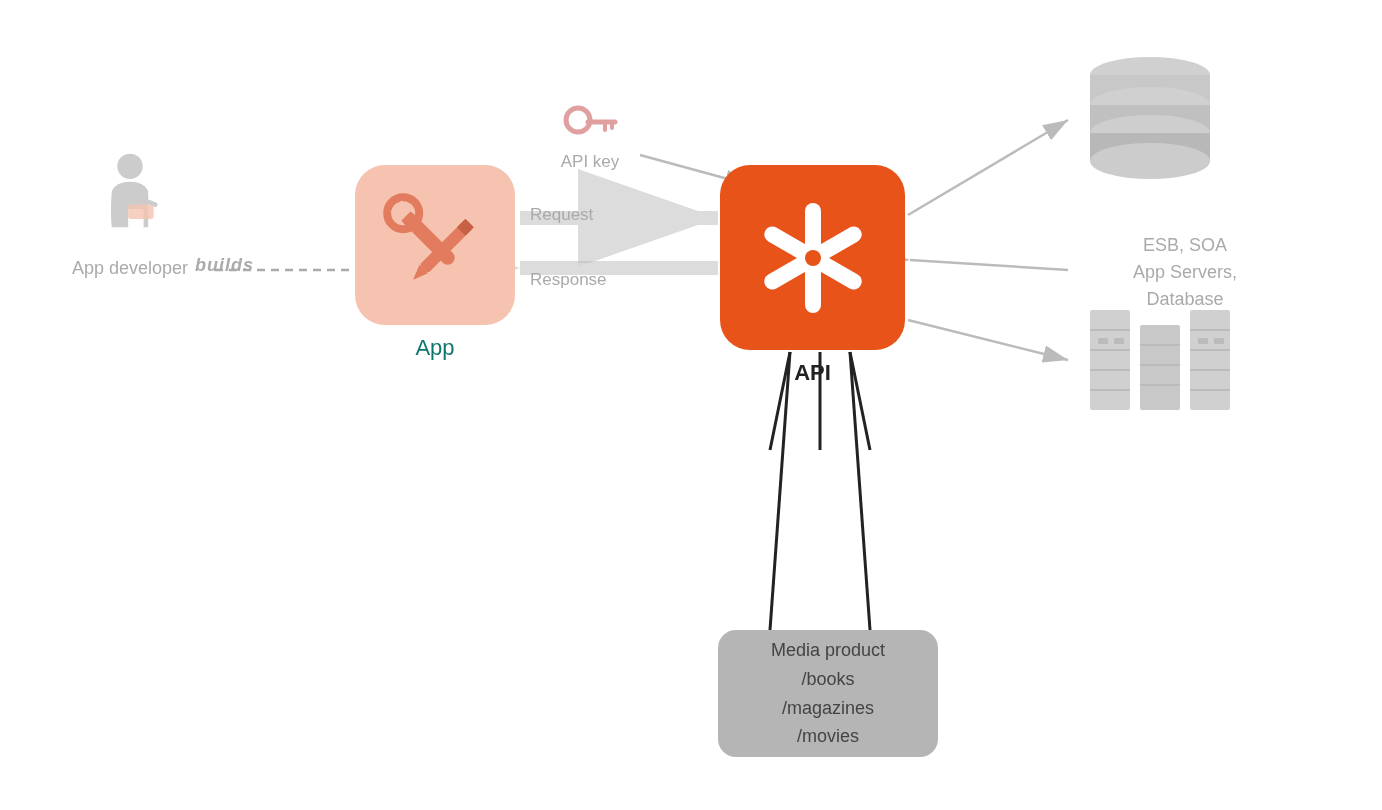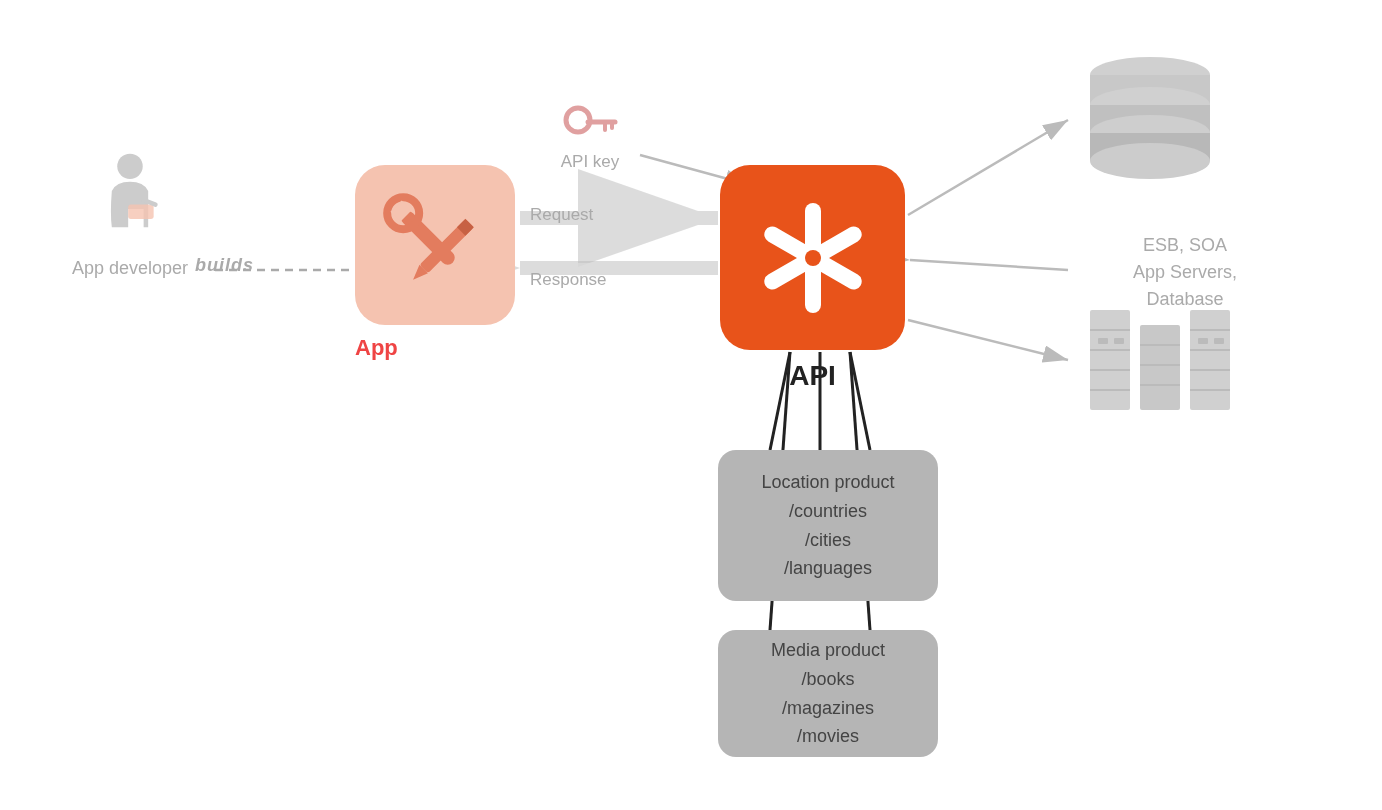--- a/index.html
+++ b/index.html
@@ -65,23 +65,24 @@
       display: flex;
       align-items: center;
       justify-content: center;
     }
 
     .app-label {
       position: absolute;
       left: 355px;
       top: 335px;
       width: 160px;
-      color: #ef4444;
+      text-align: center;
+      color: #0f766e;
       font-size: 22px;
-      font-weight: bold;
+      font-weight: normal;
     }
 
     
     .api-box {
       position: absolute;
       left: 720px;
       top: 165px;
       width: 185px;
       height: 185px;
       background: #e8531a;
@@ -91,21 +92,21 @@
       justify-content: center;
     }
 
     .api-label {
       position: absolute;
       left: 720px;
       top: 360px;
       width: 185px;
       text-align: center;
       color: #222;
-      font-size: 28px;
+      font-size: 22px;
       font-weight: bold;
     }
 
     
     .api-key-group {
       position: absolute;
       left: 560px;
       top: 100px;
       display: flex;
       flex-direction: column;
@@ -378,28 +379,20 @@
       <line x1="120" y1="90" x2="160" y2="90" stroke="#bbb" stroke-width="2"></line>
 
       <rect x="28" y="38" width="10" height="6" fill="#bbb" rx="1"></rect>
       <rect x="44" y="38" width="10" height="6" fill="#bbb" rx="1"></rect>
       <rect x="128" y="38" width="10" height="6" fill="#bbb" rx="1"></rect>
       <rect x="144" y="38" width="10" height="6" fill="#bbb" rx="1"></rect>
     </svg>
   </div>
 
 
-  <div class="location-box">
-    <div class="location-box-text">
-      <div>Location product</div>
-      <div>/countries</div>
-      <div>/cities</div>
-      <div>/languages</div>
-    </div>
-  </div>
 
   <div class="media-box">
     <div class="media-box-text">
       <div>Media product</div>
       <div>/books</div>
       <div>/magazines</div>
       <div>/movies</div>
     </div>
   </div>
 

